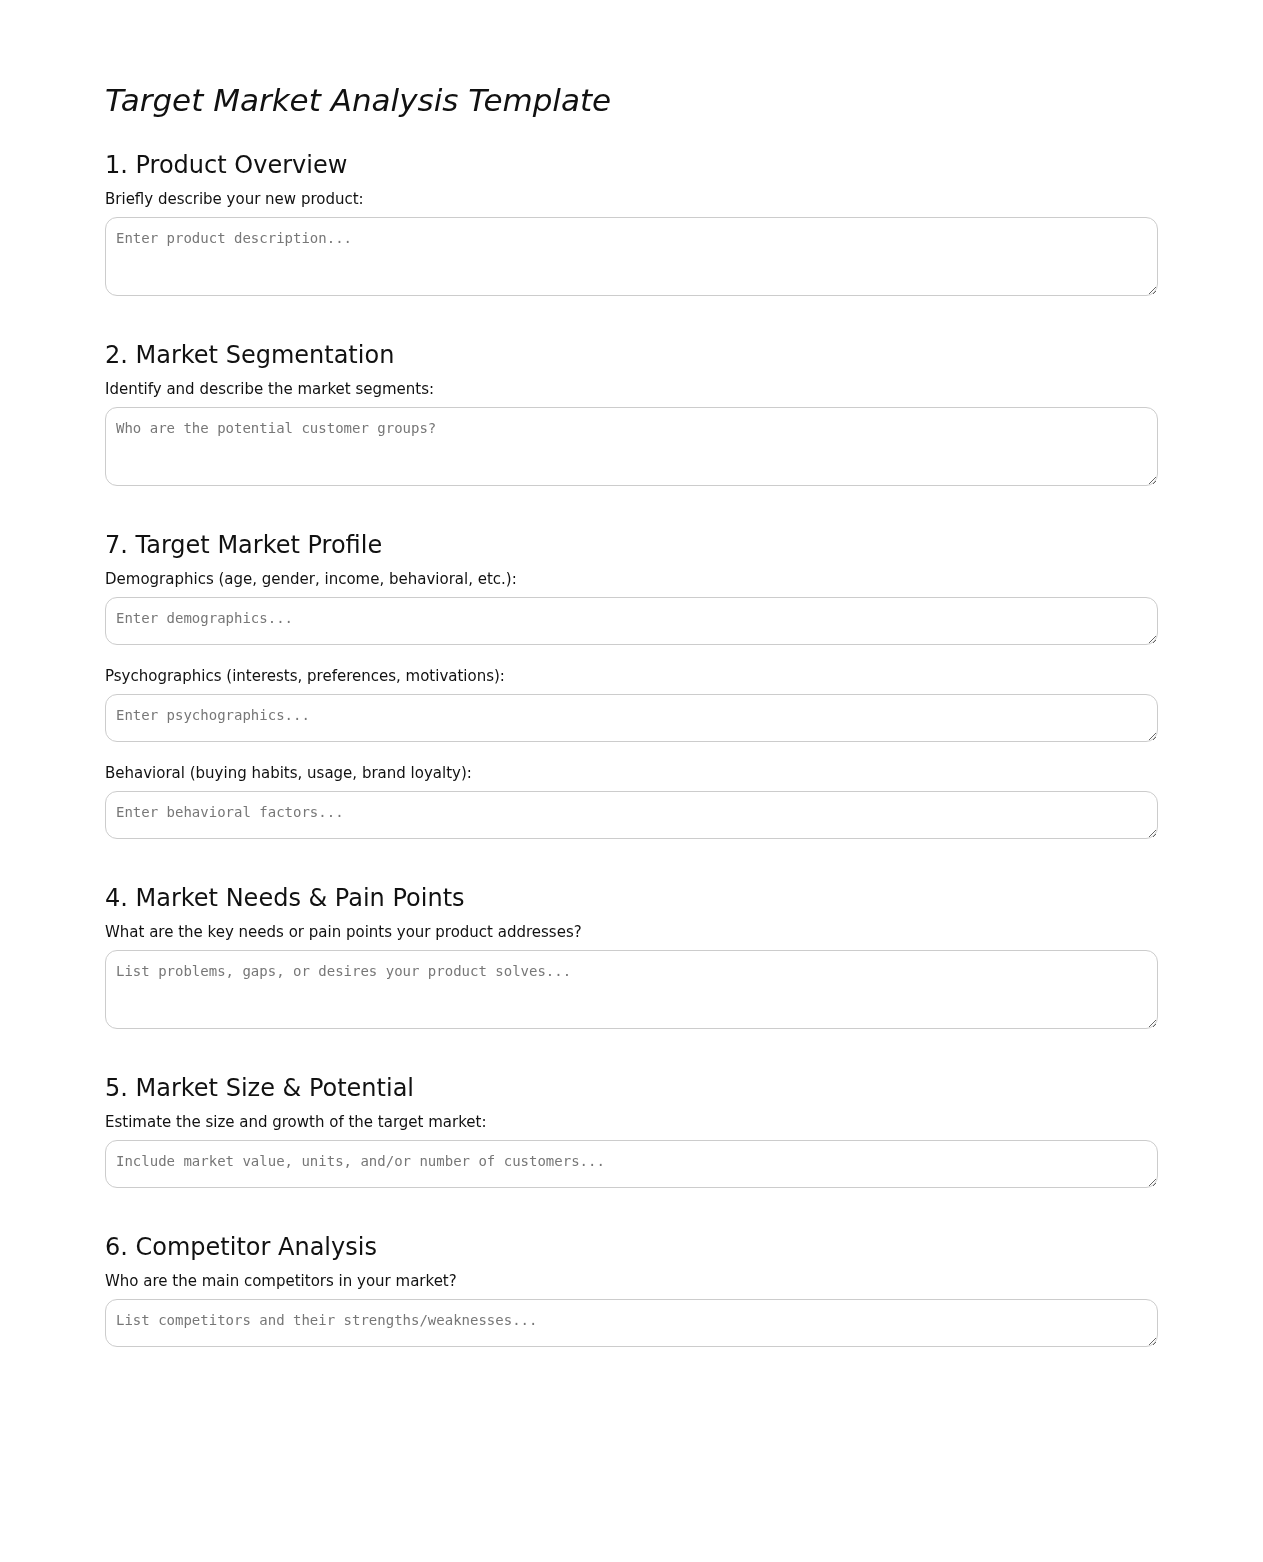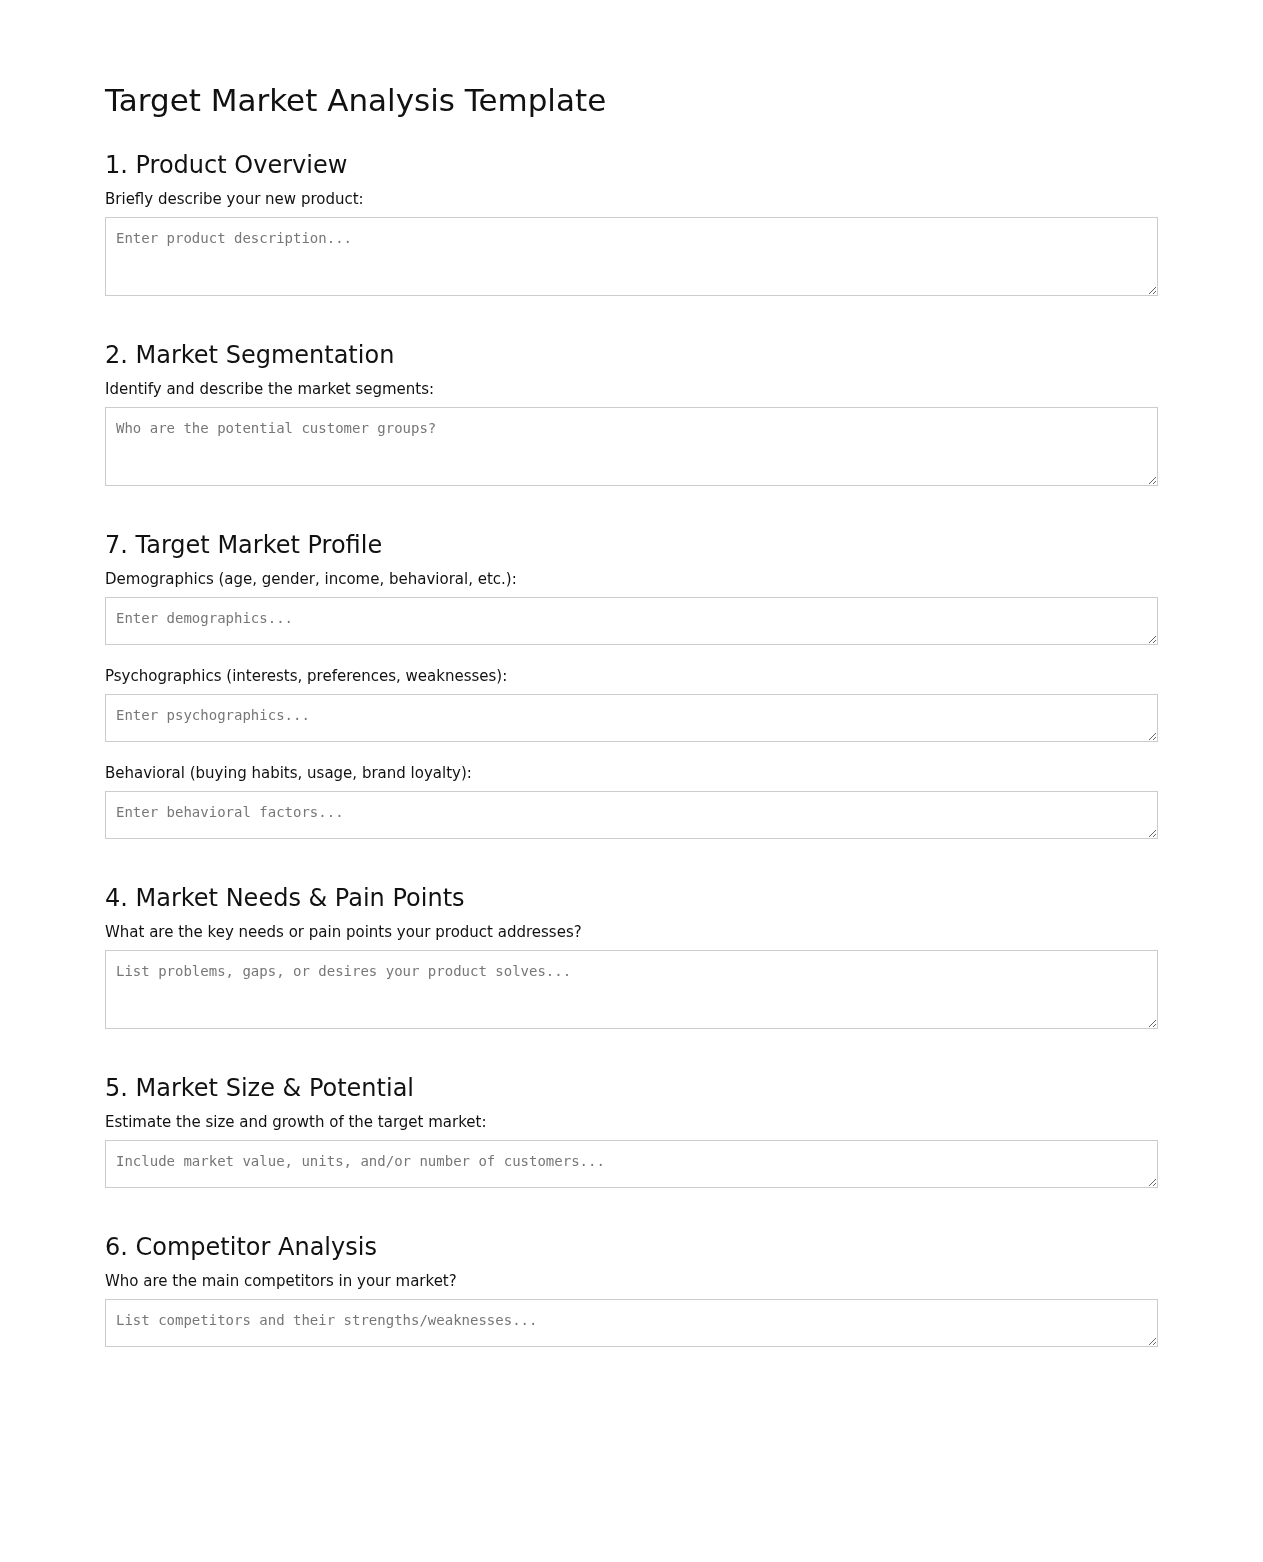--- a/index.html
+++ b/index.html
@@ -5,31 +5,32 @@
   html, body { margin: 0; padding: 0; background: #ffffff; }
   body {
     width: 1263px; min-height: 1562px;
     font-family: "DejaVu Sans", "Liberation Sans", sans-serif;
     color: #111111;
   }
   .container { position: relative; padding: 78px 105px 0 105px; width: 1053px; }
   h1 {
     font-size: 31px; font-weight: 500; margin: 0 0 31px 0; letter-spacing: 0px;
     line-height: 44px;
+    font-style: italic;
   }
   .section { margin-bottom: 0; }
   h2 {
     font-size: 24px; font-weight: 500; margin: 6px 0 12px 0; line-height: 24px;
   }
   label {
     display: block; font-size: 15px; font-weight: 500; margin: 12px 0 8px 0; line-height: 20px;
   }
   textarea {
     display: block; box-sizing: border-box; width: 1053px;
-    border: 1px solid #cccccc; border-radius: 0;
+    border: 1px solid #cccccc; border-radius: 12px;
     padding: 10px 10px;
     font-family: "DejaVu Sans Mono", "Liberation Mono", monospace;
     font-size: 14px; line-height: 20px; color: #222;
     resize: vertical; background: #fff; margin: 0;
   }
   textarea::placeholder { color: #777777; }
   .tall { height: 79px; }
   .short { height: 48px; }
   .gap-after-section { height: 41px; }
 </style>
@@ -51,21 +52,21 @@
     <label>Identify and describe the market segments:</label>
     <textarea class="tall" placeholder="Who are the potential customer groups?" style=""></textarea>
   </div>
   <div class="gap-after-section"></div>
 
   <div class="section">
     <h2>7. Target Market Profile</h2>
     <label>Demographics (age, gender, income, behavioral, etc.):</label>
     <textarea class="short" placeholder="Enter demographics..." style=""></textarea>
     <div style="height:9px"></div>
-    <label>Psychographics (interests, preferences, weaknesses):</label>
+    <label>Psychographics (interests, preferences, motivations):</label>
     <textarea class="short" placeholder="Enter psychographics..." style=""></textarea>
     <div style="height:9px"></div>
     <label>Behavioral (buying habits, usage, brand loyalty):</label>
     <textarea class="short" placeholder="Enter behavioral factors..." style=""></textarea>
   </div>
   <div class="gap-after-section"></div>
 
   <div class="section">
     <h2>4. Market Needs &amp; Pain Points</h2>
     <label>What are the key needs or pain points your product addresses?</label>

